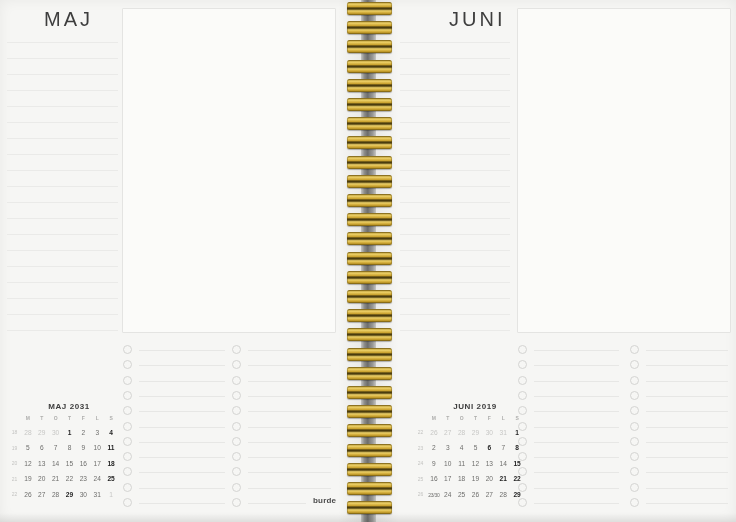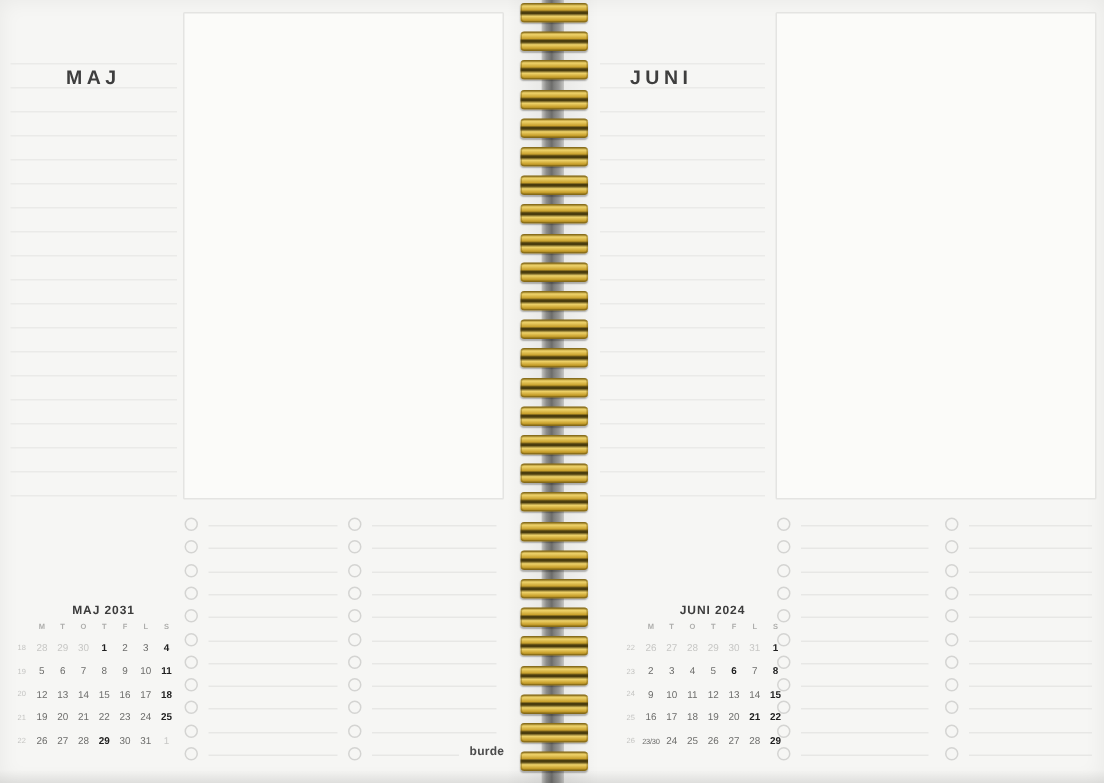--- a/index.html
+++ b/index.html
@@ -3,22 +3,22 @@
 <meta charset="utf-8">
 <style>
   html,body { margin:0; padding:0; background:#e9e9e7; }
   .canvas {
     position:relative; width:736px; height:522px; overflow:hidden;
     background:#f6f6f4;
     font-family:"Liberation Sans", sans-serif;
     box-shadow: inset 0 0 14px rgba(0,0,0,0.06);
   }
   .page-title {
-    position:absolute; top:8px; font-size:13px; letter-spacing:3px;
-    color:#3e3e3e; font-weight:700;margin-top:36px;
+    position:absolute; top:8px; font-size:20px; letter-spacing:3px;
+    color:#3e3e3e; font-weight:400;
   }
   .rule { position:absolute; height:1px; background:#eaeae8; }
   .note-box {
     position:absolute; top:8px; height:323px;
     border:1px solid #e4e4e2; background:#fbfbf9; border-radius:1px;
   }
   .chk-circle {
     position:absolute; width:9px; height:9px; border:1.4px solid #d4d4d2;
     border-radius:50%; background:transparent; box-sizing:border-box;
   }
@@ -222,21 +222,21 @@
       <div class="coil" style="top: 367px;"></div>
       <div class="coil" style="top: 386px;"></div>
       <div class="coil" style="top: 405px;"></div>
       <div class="coil" style="top: 424px;"></div>
       <div class="coil" style="top: 444px;"></div>
       <div class="coil" style="top: 463px;"></div>
       <div class="coil" style="top: 482px;"></div>
       <div class="coil" style="top: 501px;"></div>
     </div>
 
-  <div class="page-title" style="left:420px">JUNI</div>
+  <div class="page-title" style="left:449px">JUNI</div>
   <div id="rules-right">
       <div class="rule" style="left: 400px; top: 42px; width: 110px;"></div>
       <div class="rule" style="left: 400px; top: 58px; width: 110px;"></div>
       <div class="rule" style="left: 400px; top: 74px; width: 110px;"></div>
       <div class="rule" style="left: 400px; top: 90px; width: 110px;"></div>
       <div class="rule" style="left: 400px; top: 106px; width: 110px;"></div>
       <div class="rule" style="left: 400px; top: 122px; width: 110px;"></div>
       <div class="rule" style="left: 400px; top: 138px; width: 110px;"></div>
       <div class="rule" style="left: 400px; top: 154px; width: 110px;"></div>
       <div class="rule" style="left: 400px; top: 170px; width: 110px;"></div>
@@ -293,21 +293,21 @@
       <div class="chk-line" style="left: 646px; top: 457px; width: 82px;"></div>
       <div class="chk-circle" style="left: 630px; top: 467px;"></div>
       <div class="chk-line" style="left: 646px; top: 472px; width: 82px;"></div>
       <div class="chk-circle" style="left: 630px; top: 483px;"></div>
       <div class="chk-line" style="left: 646px; top: 488px; width: 82px;"></div>
       <div class="chk-circle" style="left: 630px; top: 498px;"></div>
       <div class="chk-line" style="left: 646px; top: 503px; width: 82px;"></div>
     </div>
 
   <div class="mini-cal" style="left:414px">
-    <div class="cal-title">JUNI 2024</div>
+    <div class="cal-title">JUNI 2019</div>
     <div class="cal-grid">
         <div class="cal-corner"></div>
         <div class="cal-h">M</div>
         <div class="cal-h">T</div>
         <div class="cal-h">O</div>
         <div class="cal-h">T</div>
         <div class="cal-h">F</div>
         <div class="cal-h">L</div>
         <div class="cal-h">S</div>
         <div class="cal-w">22</div>

